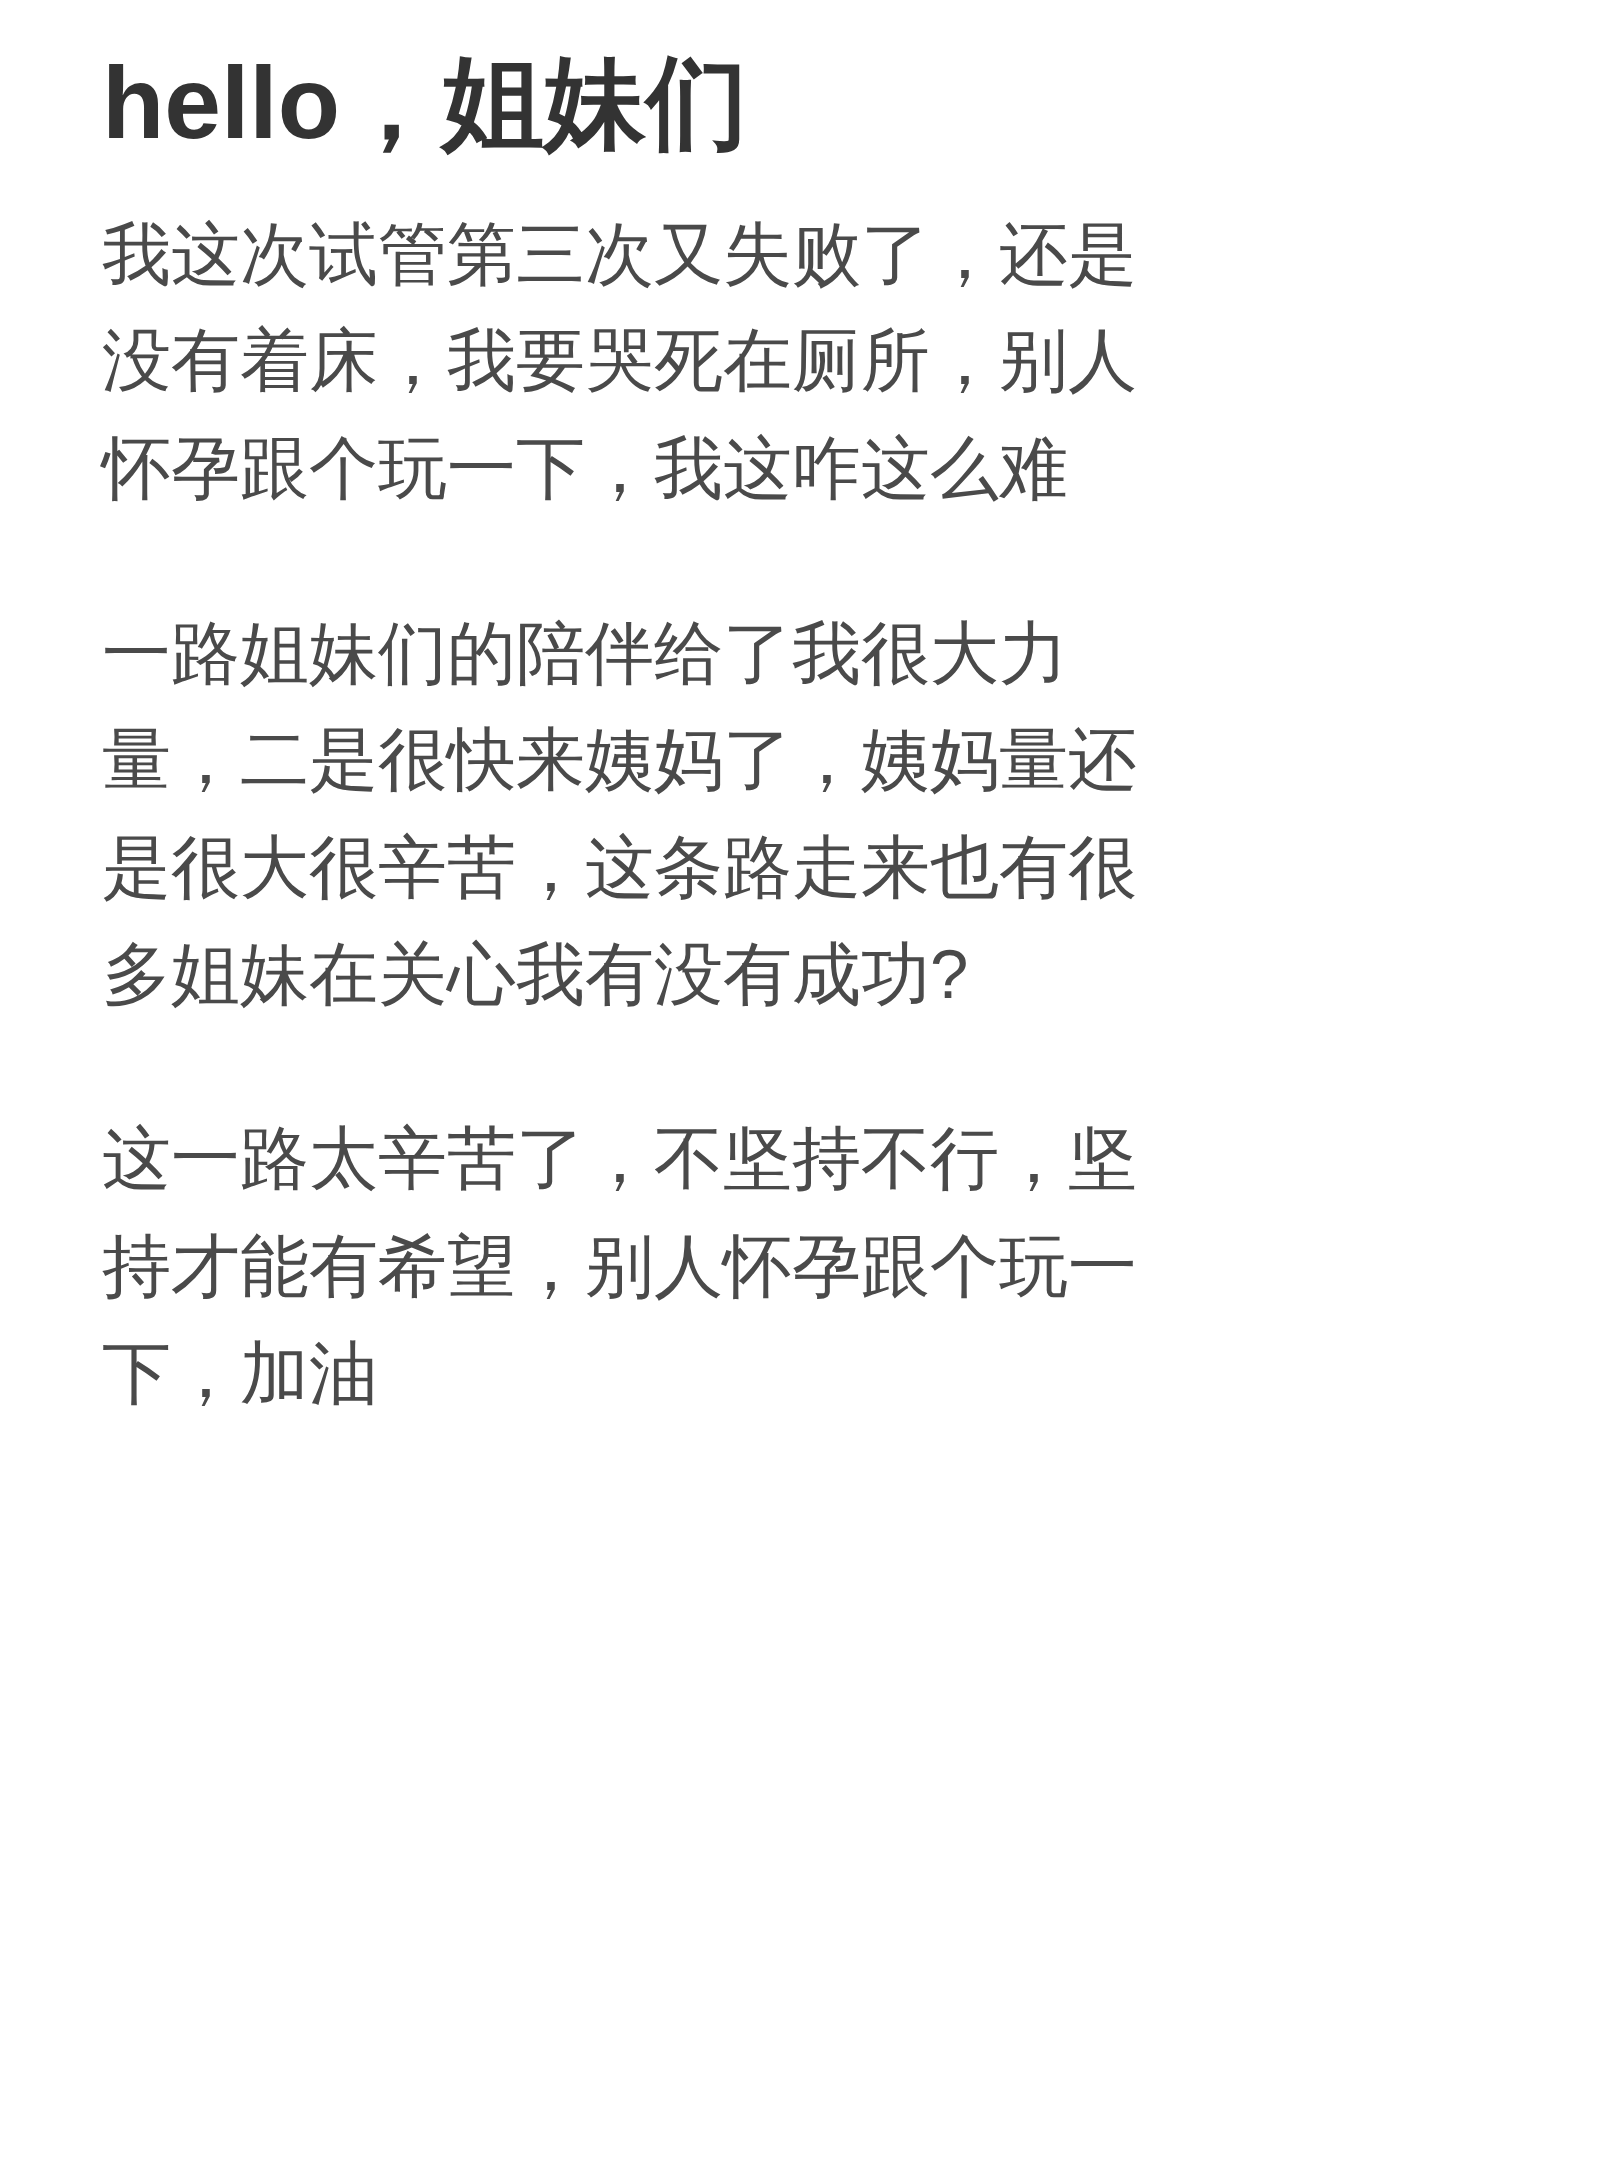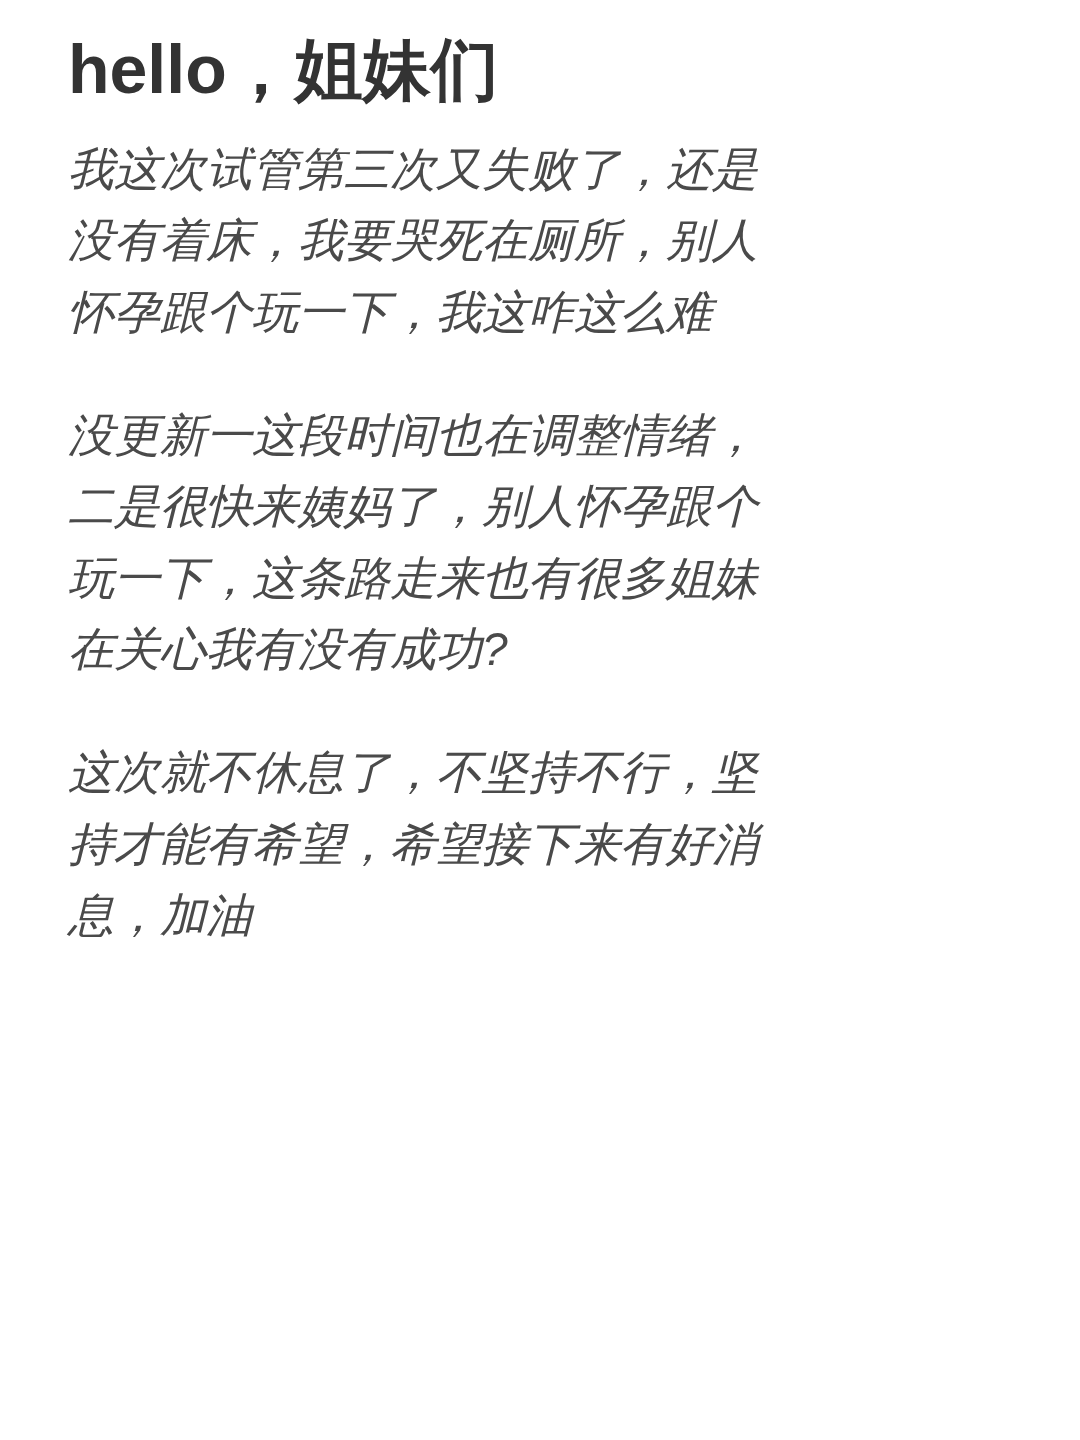--- a/index.html
+++ b/index.html
@@ -28,34 +28,33 @@
     letter-spacing: 0px;
     color: #333333;
     margin: 0 0 26px 0;
     white-space: pre-wrap;
   }
   .post-body {
     font-size: 46px;
     line-height: 1.55;
     color: #4a4a4a;
     font-weight: 400;
-    font-style: italic;
   }
   .paragraph {
     margin: 0 0 52px 0;
     white-space: pre-wrap;
     word-break: break-word;
   }
   .paragraph:last-child {
     margin-bottom: 0;
   }
 </style>
 </head>
 <body>
 
 <div class="page">
   <h1 class="post-title">hello，姐妹们</h1>
   <div class="post-body">
     <p class="paragraph">我这次试管第三次又失败了，还是没有着床，我要哭死在厕所，别人怀孕跟个玩一下，我这咋这么难</p>
-    <p class="paragraph">没更新一这段时间也在调整情绪，二是很快来姨妈了，别人怀孕跟个玩一下，这条路走来也有很多姐妹在关心我有没有成功?</p>
-    <p class="paragraph">这次就不休息了，不坚持不行，坚持才能有希望，希望接下来有好消息，加油</p>
+    <p class="paragraph">一路姐妹们的陪伴给了我很大力量，二是很快来姨妈了，姨妈量还是很大很辛苦，这条路走来也有很多姐妹在关心我有没有成功?</p>
+    <p class="paragraph">这一路太辛苦了，不坚持不行，坚持才能有希望，别人怀孕跟个玩一下，加油</p>
   </div>
 </div>
 
 </body></html>

